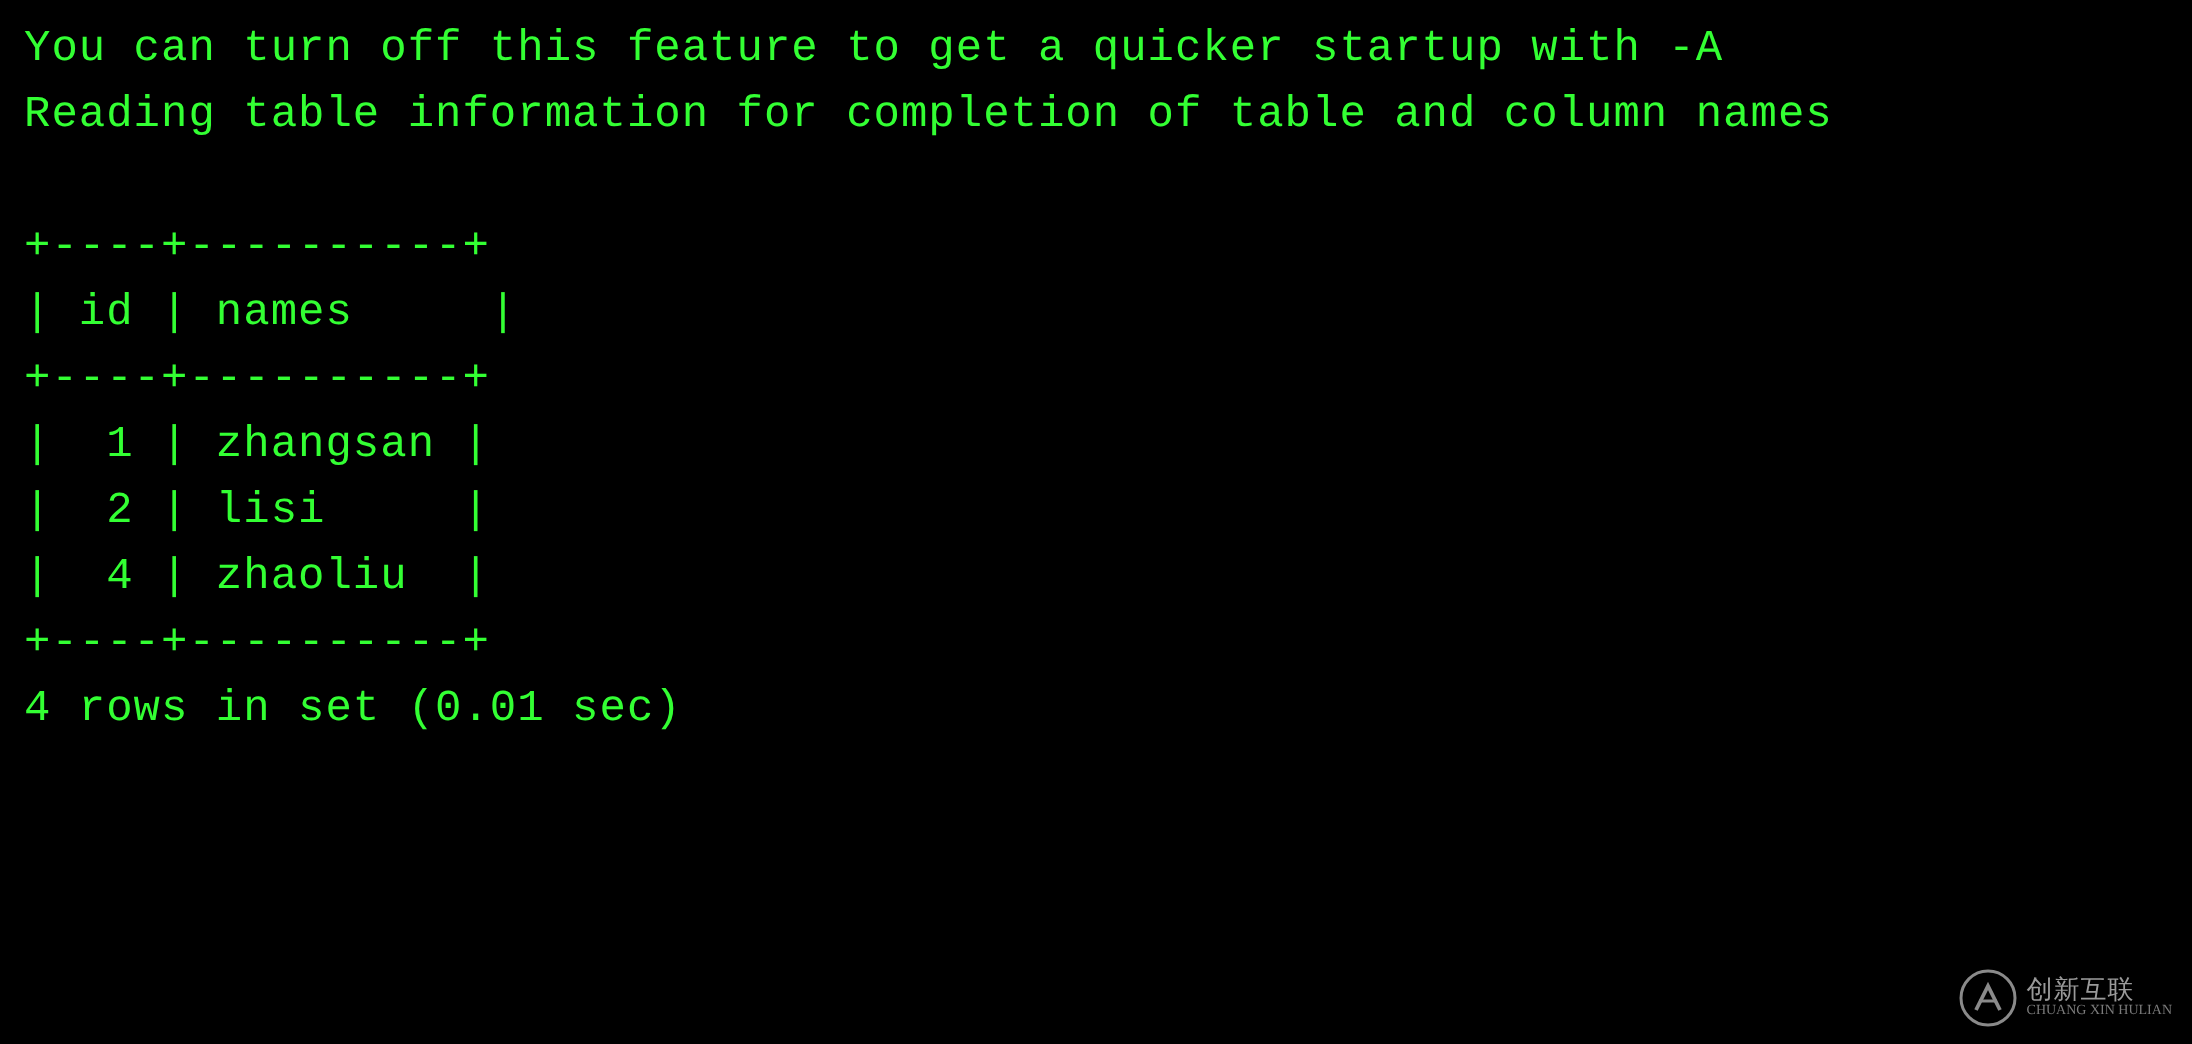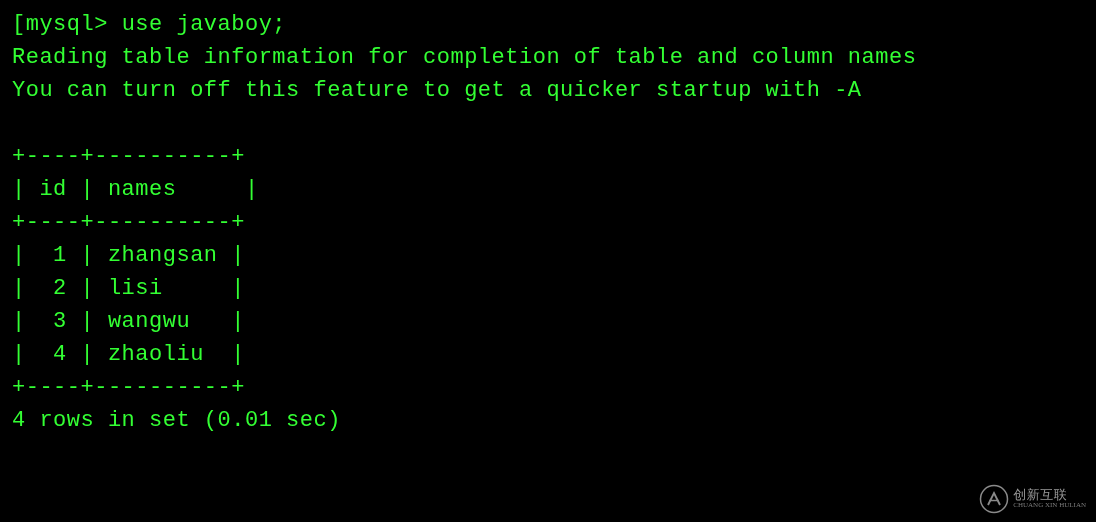--- a/index.html
+++ b/index.html
@@ -56,30 +56,28 @@
     .watermark-text .sub {
       font-size: 7px;
       letter-spacing: 0;
       color: #888;
     }
   </style>
 </head>
 <body>
 
 <div>
-  <div class="terminal-line"><span class="bracket">[</span><span class="prompt">mysql&gt;</span> <span>use javaboy;</span></div>
+  <div class="terminal-line">You can turn off this feature to get a quicker startup with -A</div>
   <div class="terminal-line">Reading table information for completion of table and column names</div>
-  <div class="terminal-line">You can turn off this feature to get a quicker startup with -A</div>
   <div class="terminal-line"> </div>
   <div class="terminal-line">+----+----------+</div>
   <div class="terminal-line">| id | names     |</div>
   <div class="terminal-line">+----+----------+</div>
   <div class="terminal-line">|  1 | zhangsan |</div>
   <div class="terminal-line">|  2 | lisi     |</div>
-  <div class="terminal-line">|  3 | wangwu   |</div>
   <div class="terminal-line">|  4 | zhaoliu  |</div>
   <div class="terminal-line">+----+----------+</div>
   <div class="terminal-line">4 rows in set (0.01 sec)</div>
 </div>
 
 <div class="watermark">
   <div class="watermark-logo">
     <svg viewBox="0 0 40 40" width="30" height="30">
       <circle cx="20" cy="20" r="18" fill="none" stroke="#999" stroke-width="2"></circle>
       <path d="M 12 28 L 20 12 L 28 28" fill="none" stroke="#999" stroke-width="2.5"></path>

